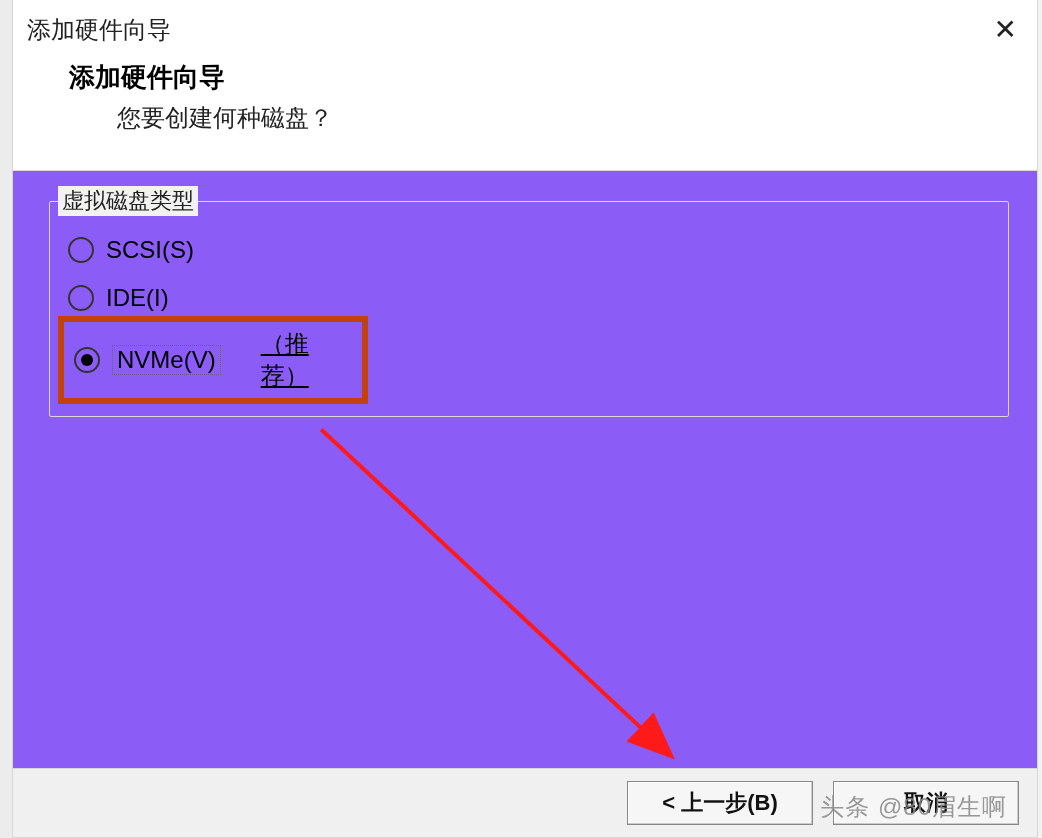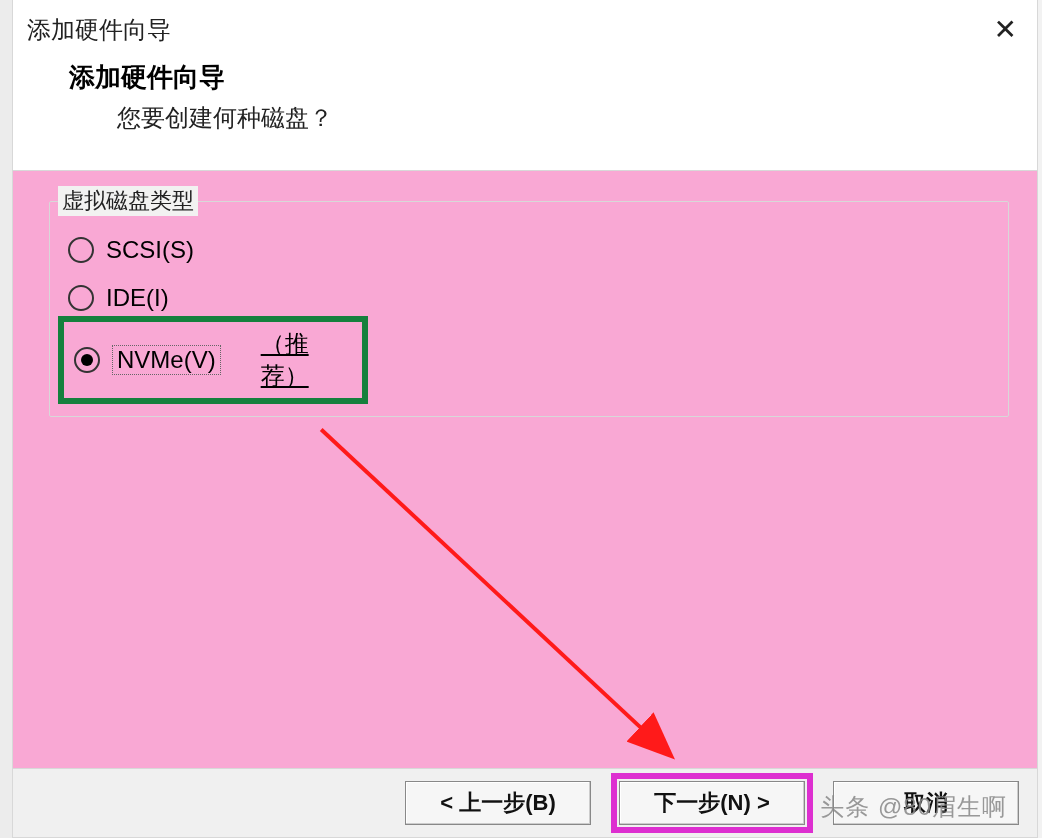--- a/index.html
+++ b/index.html
@@ -60,21 +60,21 @@
     color: #222;
     padding-left: 48px;
     margin-top: 7px;
   }
   .content-bg {
     position: absolute;
     left: 0;
     right: 0;
     top: 170px;
     bottom: 68px;
-    background: #f9a8d4;
+    background: #8b5cf6;
     border-top: 1px solid #d8d8d8;
     border-bottom: 1px solid #d8d8d8;
     padding: 30px 28px 10px 36px;
     box-sizing: border-box;
   }
   .groupbox {
     border: 1px solid #d8d8d8;
     border-radius: 2px;
     padding: 24px 18px 18px 18px;
     position: relative;
@@ -123,21 +123,21 @@
   .radio-recommend {
     margin-left: 40px;
     text-decoration: underline;
   }
   .highlight-wrap {
     position: relative;
     margin: -6px -8px -6px -10px;
     padding: 6px 8px 6px 10px;
   }
   .highlight-wrap.pink {
-    border: 6px solid #15803d;
+    border: 6px solid #c2410c;
   }
   .footer {
     position: absolute;
     left: 0;
     right: 0;
     bottom: 0;
     height: 68px;
     background: #f0f0f0;
     display: flex;
     align-items: center;
@@ -228,25 +228,20 @@
           <span class="radio-recommend">（推荐）</span>
         </div>
       </div>
 
     </div>
   </div>
 
   <div class="footer">
     <div class="btn">
       <span>&lt; 上一步(B)</span>
-    </div>
-    <div class="btn-next-wrap">
-      <div class="btn">
-        <span>下一步(N) &gt;</span>
-      </div>
     </div>
     <div class="btn btn-cancel-partial">
       <span>取消</span>
     </div>
   </div>
 
   <div class="watermark">头条 @80眉生啊</div>
 
   <svg class="arrow-svg" viewBox="0 0 1030 838" preserveAspectRatio="none">
     <defs>

